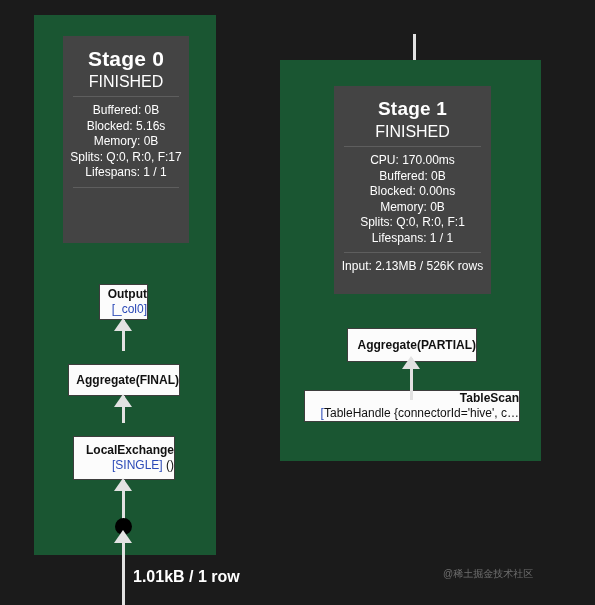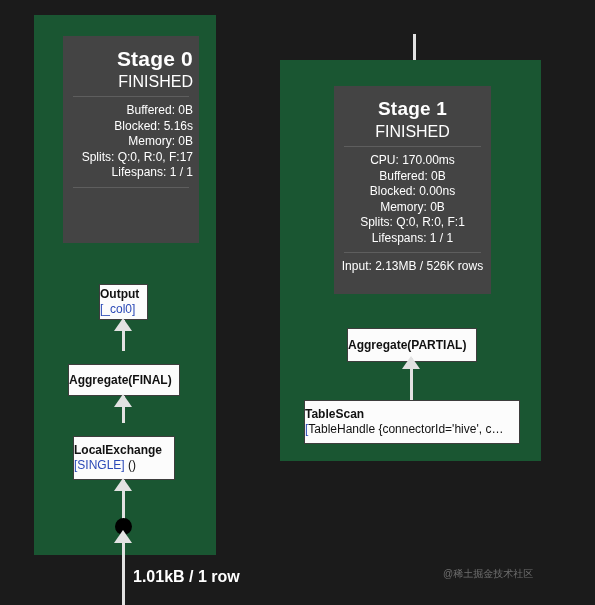--- a/index.html
+++ b/index.html
@@ -31,21 +31,21 @@
 
   
   .stage-info {
     position: absolute;
     background: #444444;
     box-sizing: border-box;
     text-align: center;
     color: #ffffff;
     padding: 8px 6px 8px 6px;
   }
-  #stage0-info { left: 63px; top: 36px; width: 136px; height: 207px; text-align: right; }
+  #stage0-info { left: 63px; top: 36px; width: 126px; height: 207px; }
   #stage1-info { left: 334px; top: 86px; width: 157px; height: 208px; }
 
   .stage-title {
     font-size: 21px;
     font-weight: bold;
     letter-spacing: 0.2px;
     line-height: 26px;
     margin: 2px 0 2px 0;
   }
   #stage1-info .stage-title { font-size: 19px; }
@@ -74,21 +74,21 @@
   
   .op-node {
     position: absolute;
     background: #fcfcfc;
     border: 1px solid #3d3d3d;
     box-sizing: border-box;
     text-align: center;
     color: #111111;
     display: flex;
     flex-direction: column;
-    align-items: flex-start;
+    align-items: flex-end;
     justify-content: center;
     overflow: hidden;
   }
   .op-title {
     font-size: 12px;
     font-weight: bold;
     line-height: 15px;
     color: #111111;
     white-space: nowrap;
   }
@@ -98,21 +98,21 @@
     white-space: nowrap;
     color: #111111;
   }
   .tok-blue { color: #2b49b7; }
   .tok-dark { color: #111111; }
 
   #node-output        { left: 99px; top: 284px; width: 49px; height: 36px; }
   #node-agg-final     { left: 68px; top: 364px; width: 112px; height: 32px; }
   #node-localexchange { left: 73px; top: 436px; width: 102px; height: 44px; }
   #node-agg-partial   { left: 347px; top: 328px; width: 130px; height: 34px; }
-  #node-tablescan     { left: 304px; top: 400px; width: 216px; height: 44px; }
+  #node-tablescan     { left: 304px; top: 390px; width: 216px; height: 32px; }
 
   
   .edge-line {
     position: absolute;
     background: #e2e2e2;
     width: 3px;
   }
   .arrow-head {
     position: absolute;
     width: 0; height: 0;

